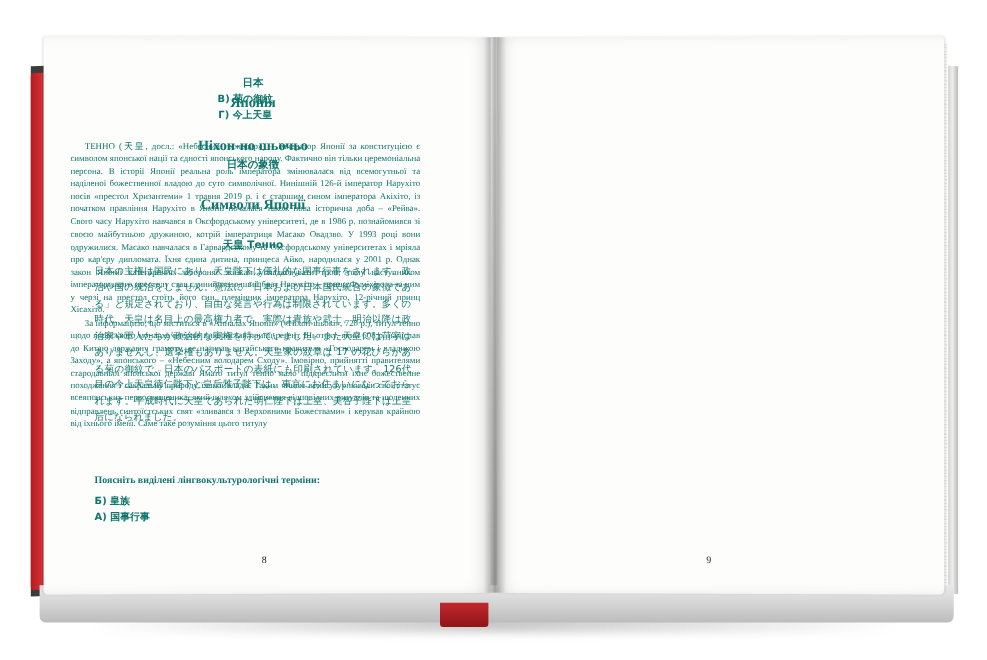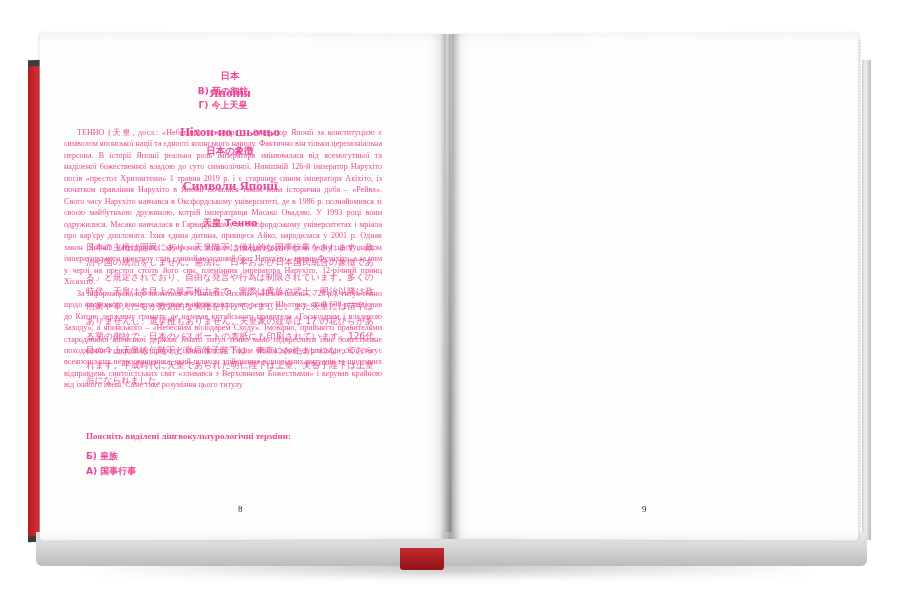--- a/index.html
+++ b/index.html
@@ -140,21 +140,21 @@
     width: 7px;
     height: 492px;
     background: repeating-linear-gradient(180deg, #e4e2dd 0px, #e4e2dd 1px, #f7f6f3 1px, #f7f6f3 3px);
     transform: skewY(2deg);
     opacity: .9;
   }
 
   
   .content {
     position: absolute;
-    color: #ec4899;
+    color: #0f766e;
   }
   .content.left {
     left: 44px;
     top: 34px;
     width: 288px;
   }
   .content.right {
     left: 22px;
     top: 50px;
     width: 318px;

